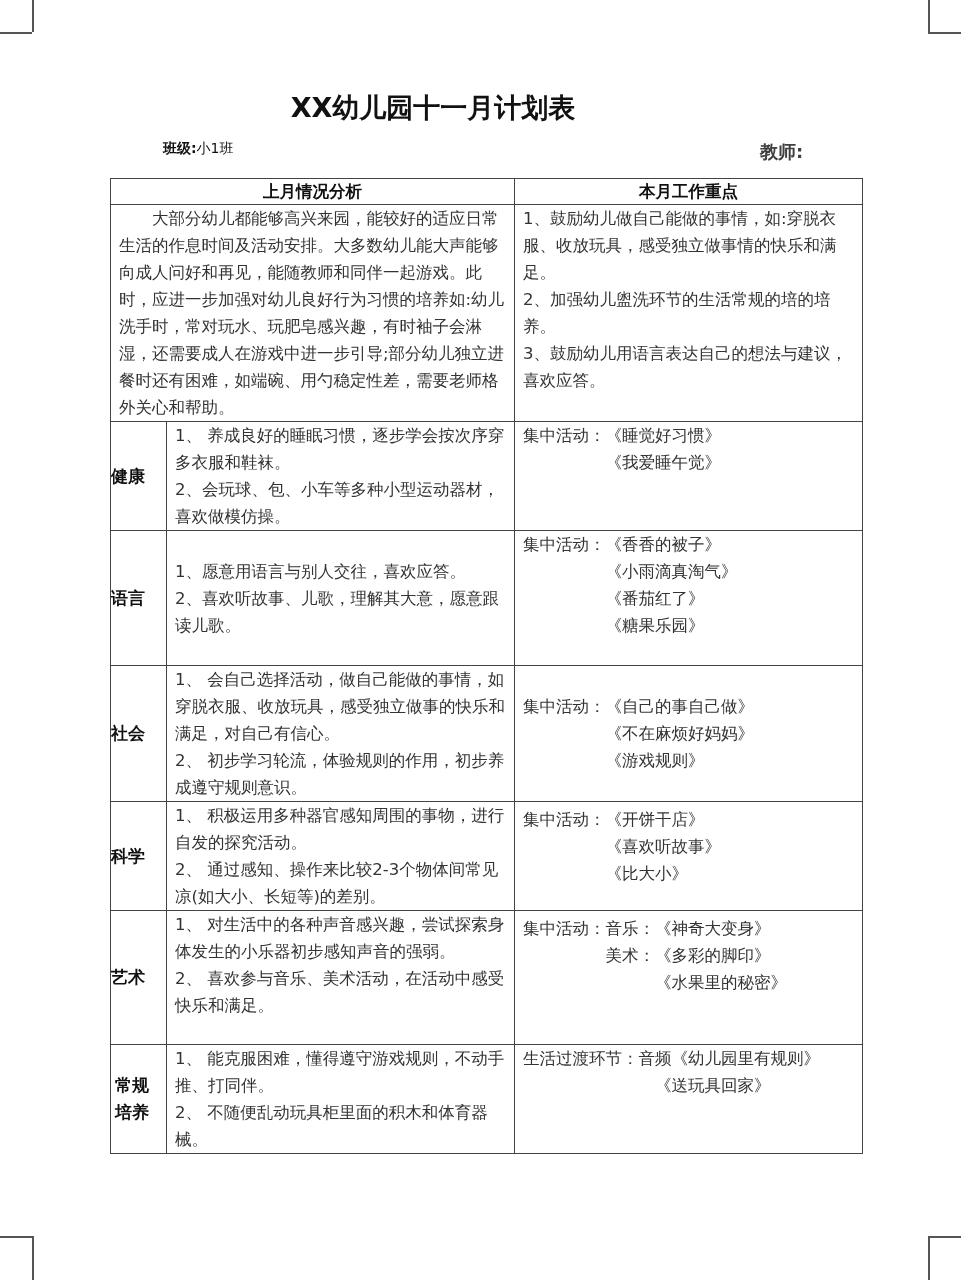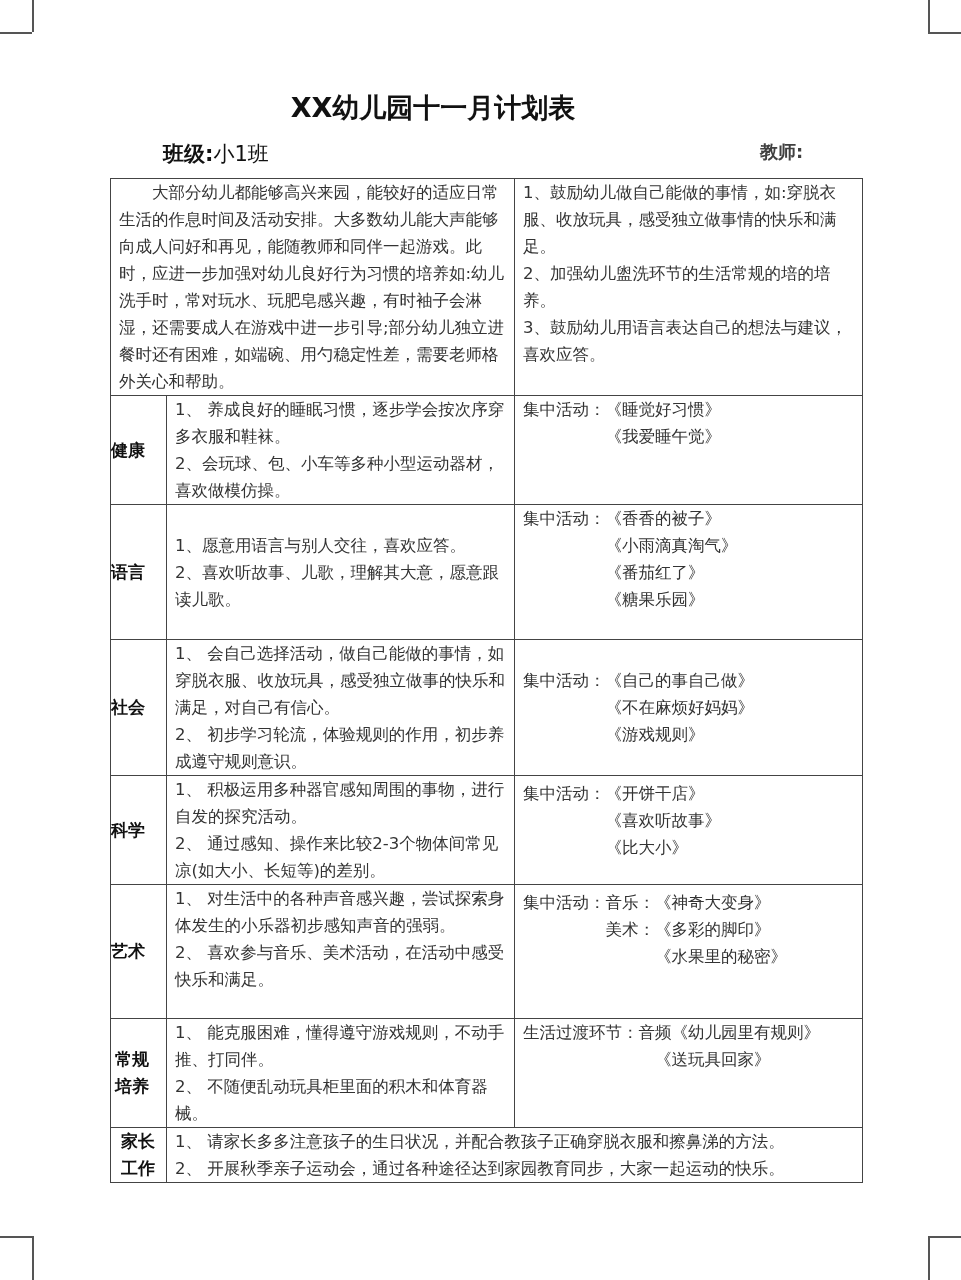--- a/index.html
+++ b/index.html
@@ -5,21 +5,21 @@
     html, body { margin: 0; padding: 0; }
     body {
       width: 961px; height: 1280px; background: #ffffff; position: relative; overflow: hidden;
       font-family: "DejaVu Sans", "Liberation Sans", sans-serif; color: #222;
     }
     .crop { position: absolute; background: #555; }
     .title {
       position: absolute; left: 0; width: 866px; top: 90px; text-align: center;
       font-size: 27px; font-weight: bold; color: #111; letter-spacing: 0px;
     }
-    .meta-left { position: absolute; left: 163px; top: 140px; font-size: 21px; color: #111; }
+    .meta-left { position: absolute; left: 163px; top: 140px; font-size: 14px; color: #111; }
     .meta-left b { font-weight: bold; }
     .meta-right { position: absolute; left: 760px; top: 140px; font-size: 18px; font-weight: bold; color: #404040; }
     table.plan {
       position: absolute; left: 110px; top: 178px; width: 752px;
       border-collapse: collapse; table-layout: fixed; font-size: 16.5px; color: #333;
     }
     table.plan td { border: 1.5px solid #444; padding: 0 8px; vertical-align: top; line-height: 27px; }
     .hdr { text-align: center; font-weight: bold; color: #111; line-height: 24px !important; vertical-align: middle !important; }
     .area { text-align: left; font-weight: bold; color: #111; vertical-align: middle !important; padding: 0 !important; font-size: 17px; line-height: 27px; }
     .indent { text-indent: 2em; }
@@ -46,20 +46,24 @@
 </div>
 <div class="meta-right">教师:</div>
 
 <table class="plan">
   <colgroup>
     <col style="width:56px">
     <col style="width:348px">
     <col style="width:348px">
   </colgroup>
   <tbody>
+      <tr style="height:26px">
+    <td colspan="2" class="hdr">上月情况分析</td>
+    <td class="hdr">本月工作重点</td>
+  </tr>
   <tr style="height:216px">
     <td colspan="2" class="indent" style="padding-top:0;">大部分幼儿都能够高兴来园，能较好的适应日常生活的作息时间及活动安排。大多数幼儿能大声能够向成人问好和再见，能随教师和同伴一起游戏。此时，应进一步加强对幼儿良好行为习惯的培养如:幼儿洗手时，常对玩水、玩肥皂感兴趣，有时袖子会淋湿，还需要成人在游戏中进一步引导;部分幼儿独立进餐时还有困难，如端碗、用勺稳定性差，需要老师格外关心和帮助。</td>
     <td>
       <span class="line">1、鼓励幼儿做自己能做的事情，如:穿脱衣服、收放玩具，感受独立做事情的快乐和满足。</span>
       <span class="line">2、加强幼儿盥洗环节的生活常规的培的培养。</span>
       <span class="line">3、鼓励幼儿用语言表达自己的想法与建议，喜欢应答。</span>
     </td>
   </tr>
 
   <tr style="height:108px">
@@ -132,21 +136,14 @@
     <td>
       <span class="line">1、 能克服困难，懂得遵守游戏规则，不动手推、打同伴。</span>
       <span class="line">2、 不随便乱动玩具柜里面的积木和体育器械。</span>
     </td>
     <td>
       <span class="line act">生活过渡环节：音频《幼儿园里有规则》</span>
       <span class="line act">　　　　　　　　《送玩具回家》</span>
     </td>
   </tr>
 
-  <tr style="height:54px" class="parent">
-    <td class="area" style="padding:0 10px !important;">家长工作</td>
-    <td colspan="2" class="content">
-      <span class="line">1、 请家长多多注意孩子的生日状况，并配合教孩子正确穿脱衣服和擦鼻涕的方法。</span>
-      <span class="line">2、 开展秋季亲子运动会，通过各种途径达到家园教育同步，大家一起运动的快乐。</span>
-    </td>
-  </tr>
 </tbody>
   </table>
 
 </body></html>

